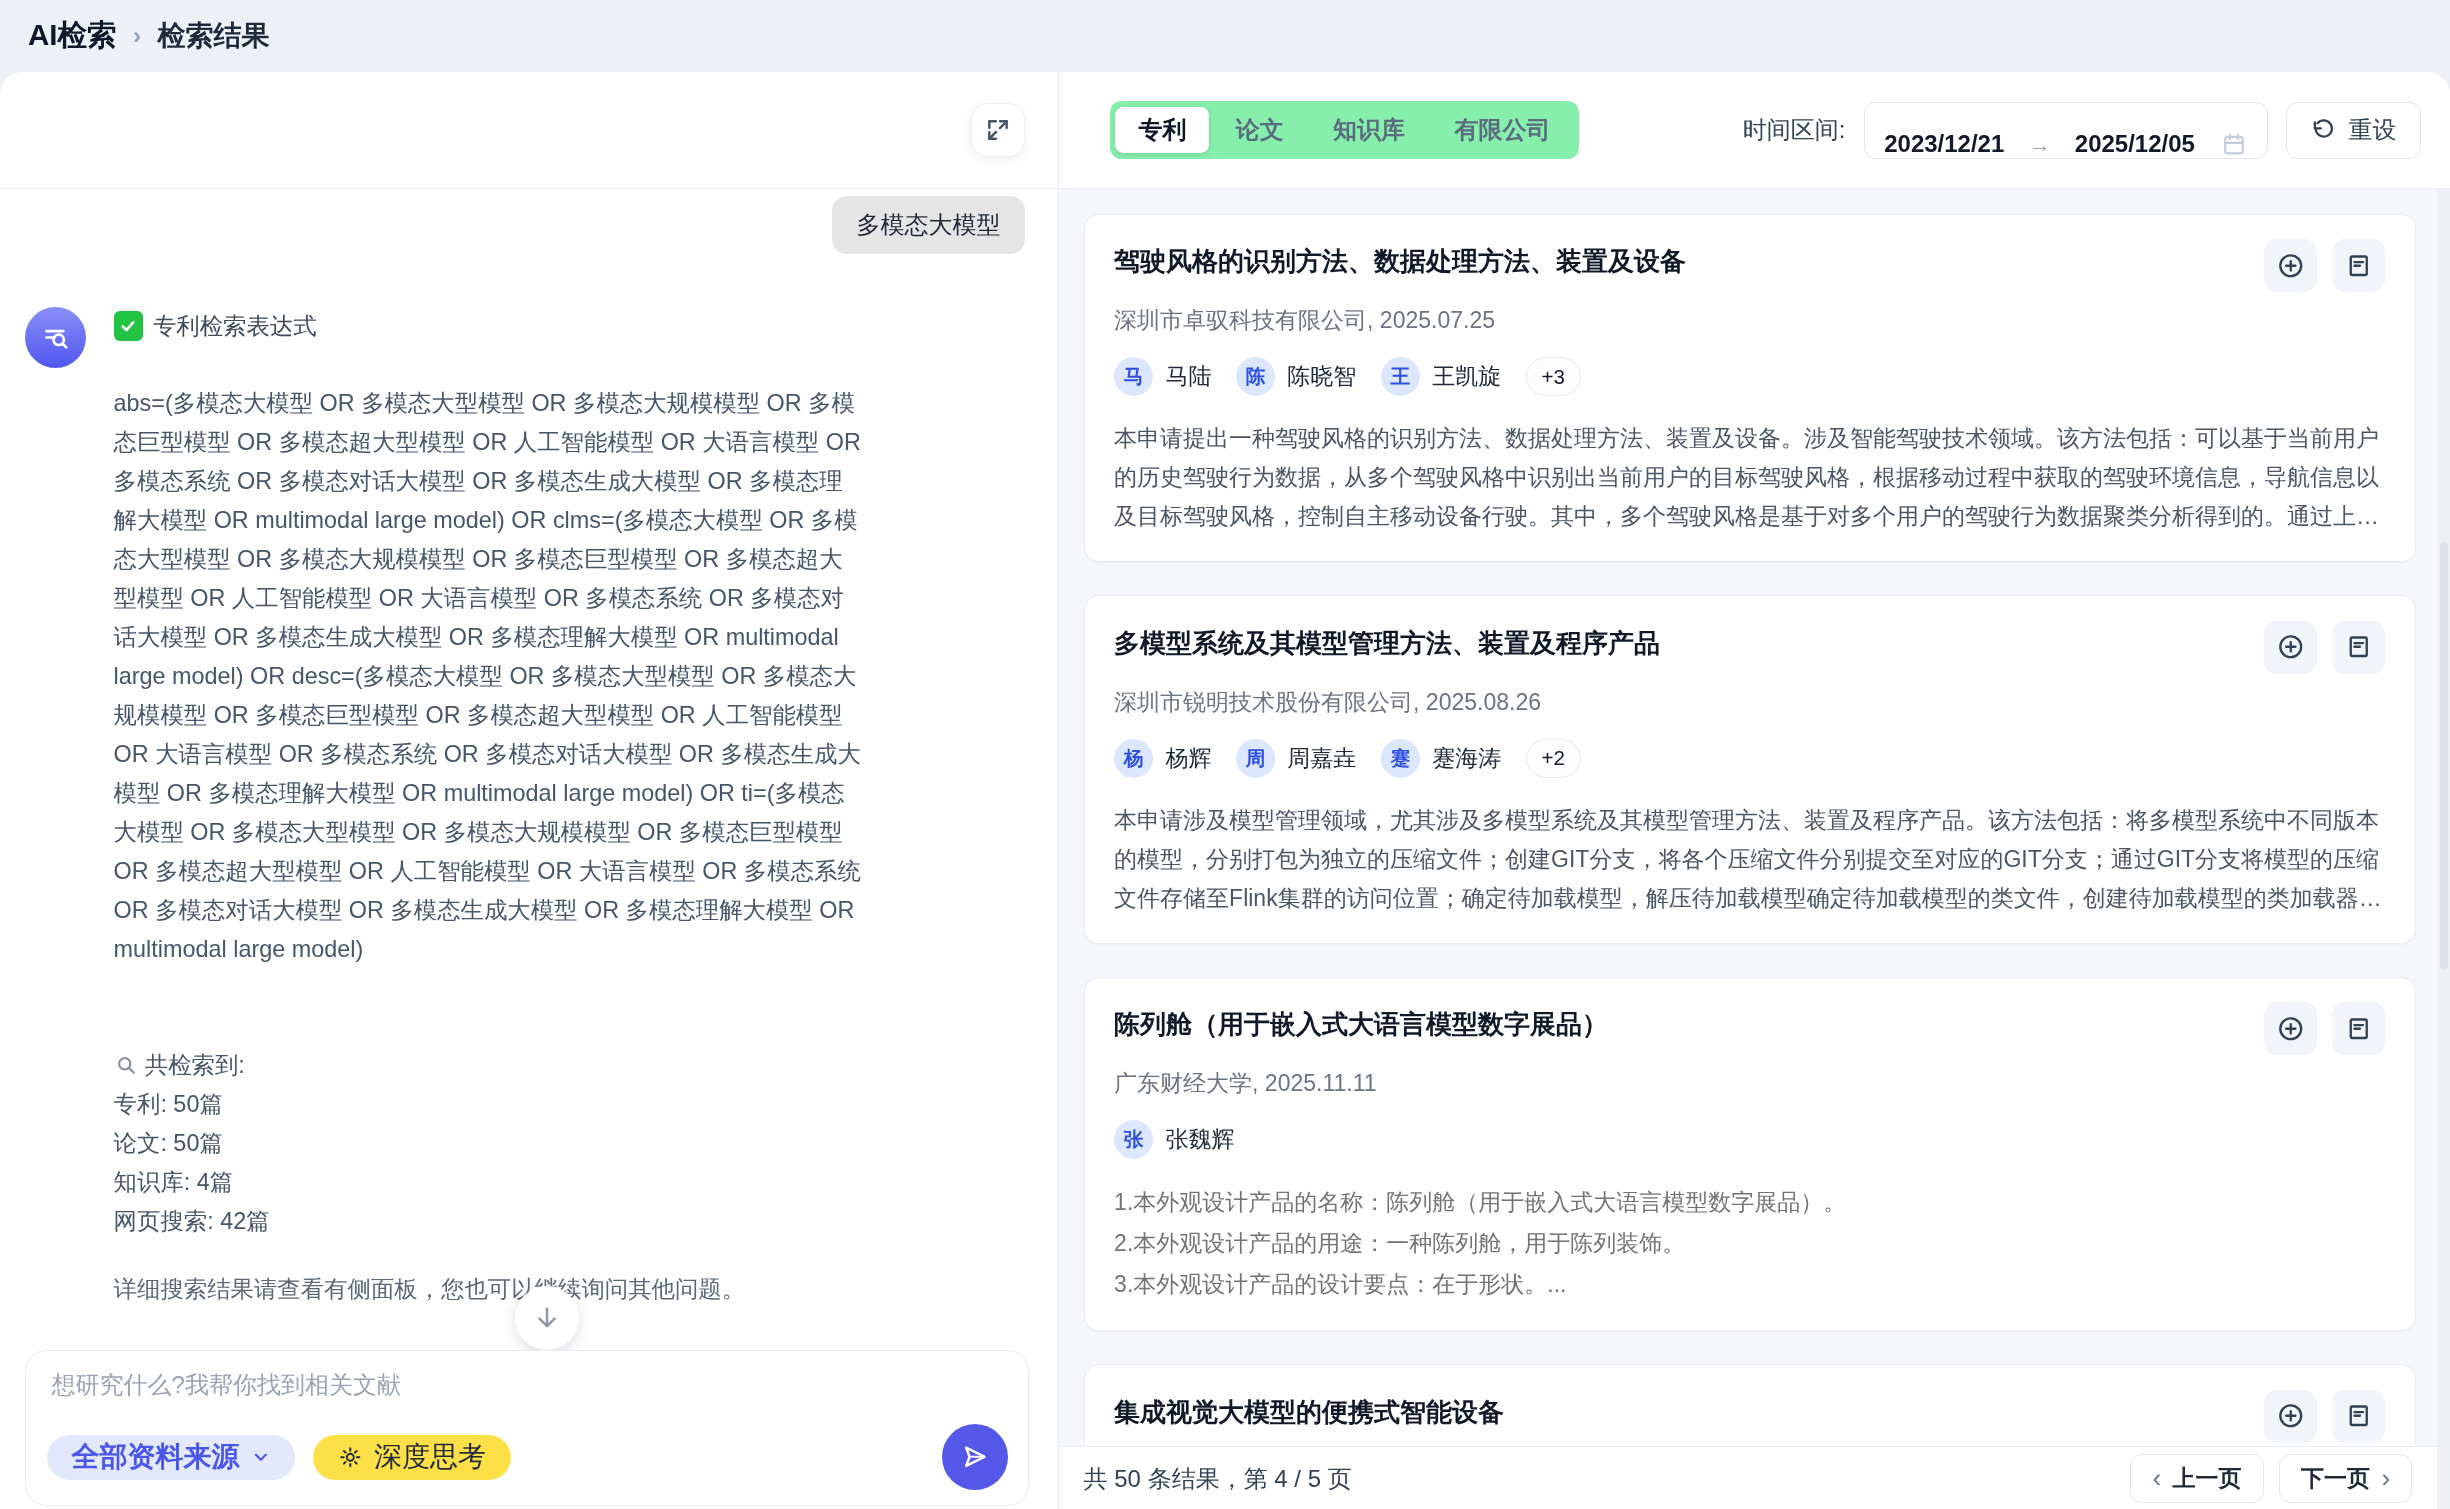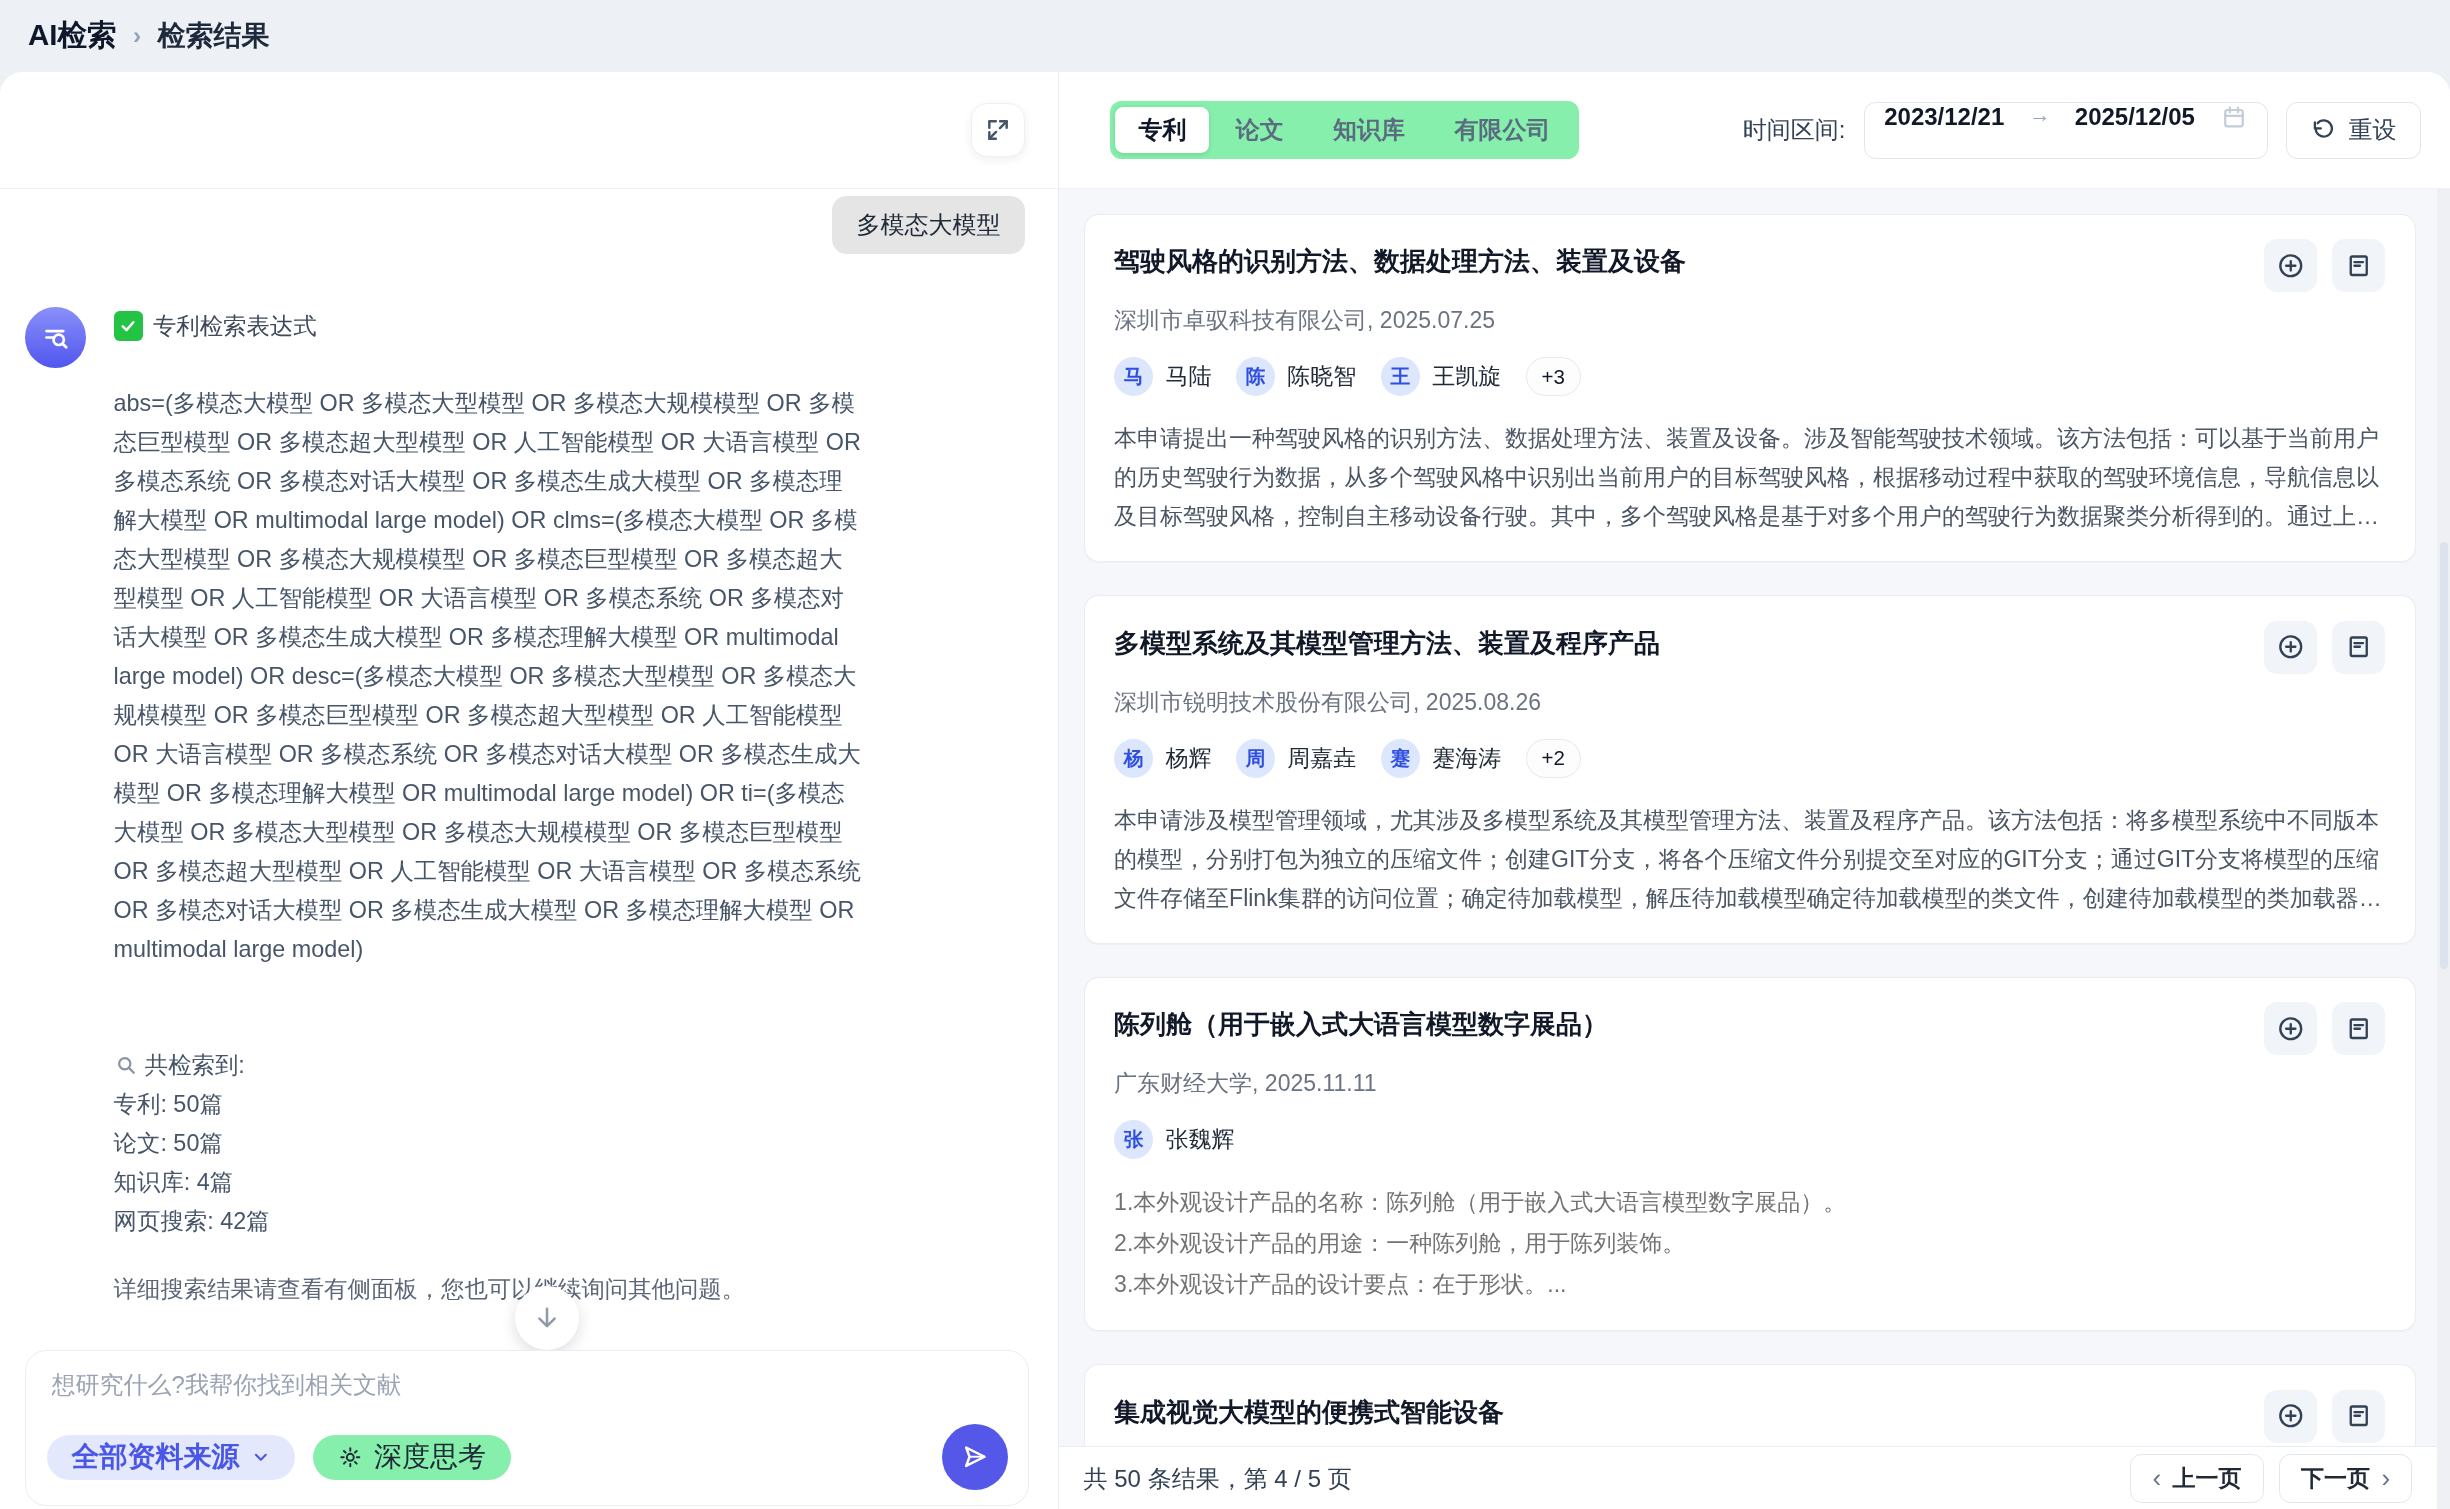--- a/index.html
+++ b/index.html
@@ -40,32 +40,32 @@
   .footer-note { margin-top:29.5px; color:#5b6676; }
 
   .scroll-down-btn { position:absolute; left:515px; top:1214px; width:64px; height:64px; border-radius:50%; background:#fff; box-shadow:0 4.9px 14.8px rgba(15,23,42,.14); display:flex; align-items:center; justify-content:center; cursor:pointer; }
 
   .input-box { position:absolute; left:24.6px; right:29.5px; bottom:4.1px; height:156px; border:1.6px solid #e8ecf3; border-radius:21.3px; background:#fff; }
   .composer-input { position:absolute; top:18px; left:26px; right:26px; height:46px; border:none; outline:none; resize:none; background:transparent; font-family:inherit; font-size:24px; color:#1f2937; }
   .composer-input::placeholder { color:#9aa3b2; }
   .input-actions { position:absolute; left:21.3px; right:19.7px; bottom:14.8px; display:flex; align-items:center; gap:18px; }
   .pill { height:45px; border-radius:820px; display:flex; align-items:center; gap:11.5px; padding:0 24.6px; font-size:28px; cursor:pointer; }
   .source-pill { background:#e3e8fd; color:#4a56e6; font-weight:700; }
-  .think-pill { background:#86efac; color:#1f2937; }
+  .think-pill { background:#fde047; color:#1f2937; }
   .send-btn { margin-left:auto; width:66px; height:66px; border-radius:50%; background:#5457e8; display:flex; align-items:center; justify-content:center; cursor:pointer; }
 
   
   .right-panel { flex:1; position:relative; border-left:0.8px solid #e8edf3; background:#f5f7fa; }
   .right-header { height:117px; background:#fff; border-bottom:0.8px solid #eef1f6; display:flex; align-items:center; padding:0 29.5px; }
   .tabs { display:flex; background:#86efac; border-radius:11.5px; padding:5.7px; gap:3.3px; margin-left:21.3px; }
   .tab { height:46px; padding:0 23px; display:flex; align-items:center; font-size:24px; color:#5b6b80; font-weight:600; border-radius:8.2px; cursor:pointer; white-space:nowrap; }
   .tab.active { background:#fff; color:#0f172a; font-weight:800; box-shadow:0 1.6px 5.7px rgba(15,23,42,.12); }
   .header-right { margin-left:auto; display:flex; align-items:center; gap:18px; }
   .time-label { font-size:24px; color:#334155; }
-  .date-range { height:57px; border:1.6px solid #dfe5ee; border-radius:11.5px; display:flex; align-items:flex-start; padding:0 19.7px; gap:24.6px; background:#fff; cursor:pointer; }
+  .date-range { height:57px; border:1.6px solid #dfe5ee; border-radius:11.5px; display:flex; align-items:flex-end; padding:0 19.7px; gap:24.6px; background:#fff; cursor:pointer; }
   .date-value { font-size:24px; color:#111827; font-weight:600; }
   .date-arrow { font-size:21.3px; color:#9aa5b4; }
   .reset-btn { height:57px; border:1.6px solid #dfe5ee; border-radius:11.5px; padding:0 23px; display:flex; align-items:center; gap:12.3px; background:#fff; font-size:24px; color:#334155; cursor:pointer; }
 
   .results { position:absolute; top:117px; left:0; right:13px; bottom:0; padding:24.6px 21.3px 0 24.6px; overflow:hidden; }
   .card { background:#fff; border:0.8px solid #e9edf3; border-radius:14.8px; padding:24.6px 29.5px; margin-bottom:33px; box-shadow:0 0.8px 1.6px rgba(15,23,42,.03); }
   .card-head { display:flex; align-items:flex-start; gap:19.7px; }
   .card-title { font-size:26px; font-weight:800; color:#111827; line-height:1.35; padding-top:4.9px; }
   .card-actions { margin-left:auto; display:flex; gap:14.8px; flex:none; }
   .action-btn { width:53px; height:53px; border-radius:13px; background:#f1f4f8; display:flex; align-items:center; justify-content:center; cursor:pointer; }

